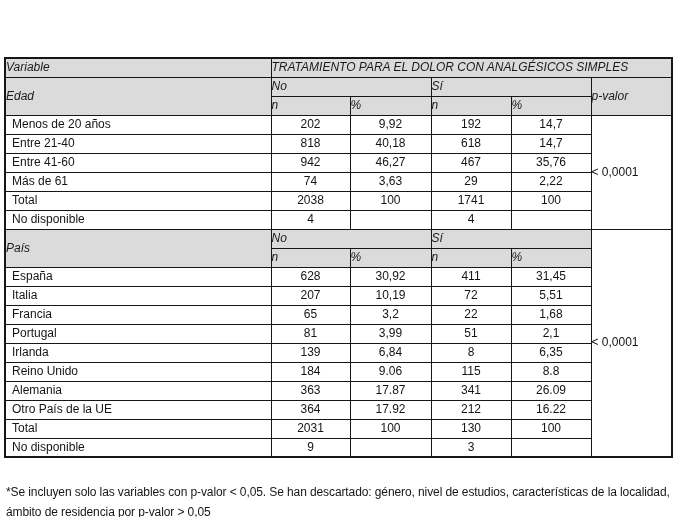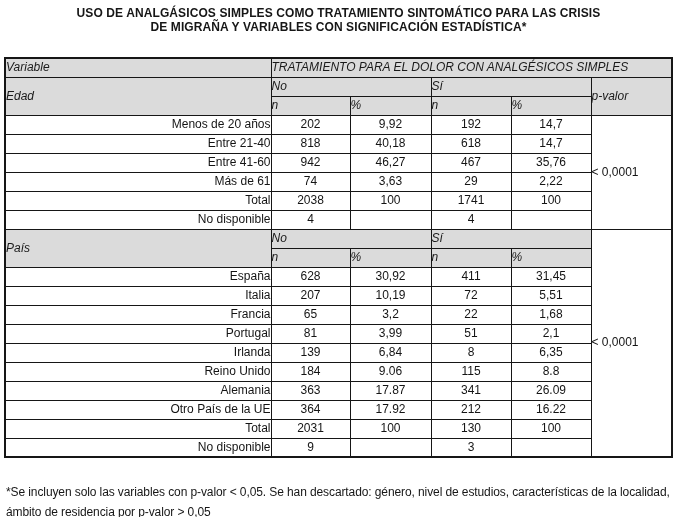--- a/index.html
+++ b/index.html
@@ -52,21 +52,21 @@
     overflow: hidden;
     vertical-align: middle;
   }
   .stat-table td.hd {
     background: #dbdbdb;
     font-style: italic;
     text-align: left;
     color: #1a1a1a;
   }
   .stat-table td.lbl {
-    text-align: right;
+    text-align: left;
     padding-left: 6px;
   }
   .stat-table td.num { text-align: center; }
   .stat-table td.pcell {
     background: #ffffff;
     font-size: 12px;
   }
   .footnote {
     position: absolute;
     top: 482px;
@@ -77,24 +77,20 @@
     color: #161616;
     letter-spacing: -0.1px;
   }
 </style>
 </head>
 <body>
 
 <div class="page">
 
   <div class="title-block">
-    <div class="title-sub">
-      <div>USO DE ANALGÁSICOS SIMPLES COMO TRATAMIENTO SINTOMÁTICO PARA LAS CRISIS</div>
-      <div>DE MIGRAÑA Y VARIABLES CON SIGNIFICACIÓN ESTADÍSTICA*</div>
-    </div>
   </div>
 
   <table class="stat-table">
     <colgroup>
       <col style="width:266px">
       <col style="width:79px">
       <col style="width:81px">
       <col style="width:80px">
       <col style="width:80px">
       <col style="width:81px">

